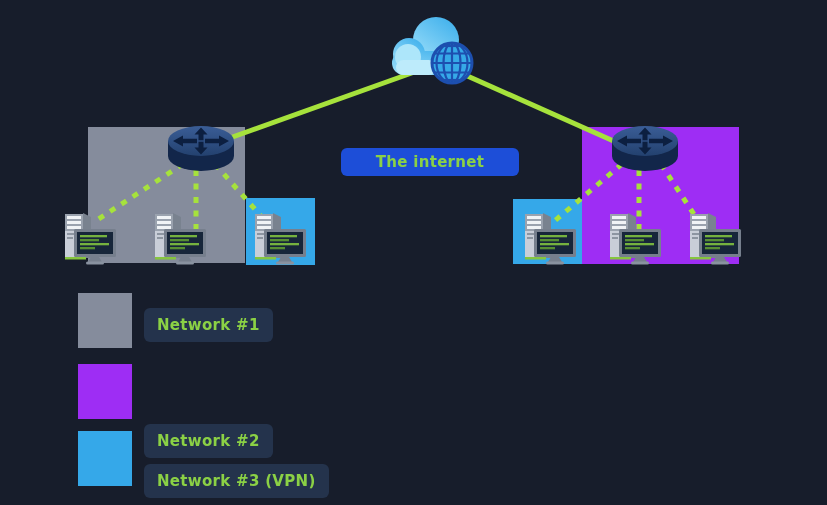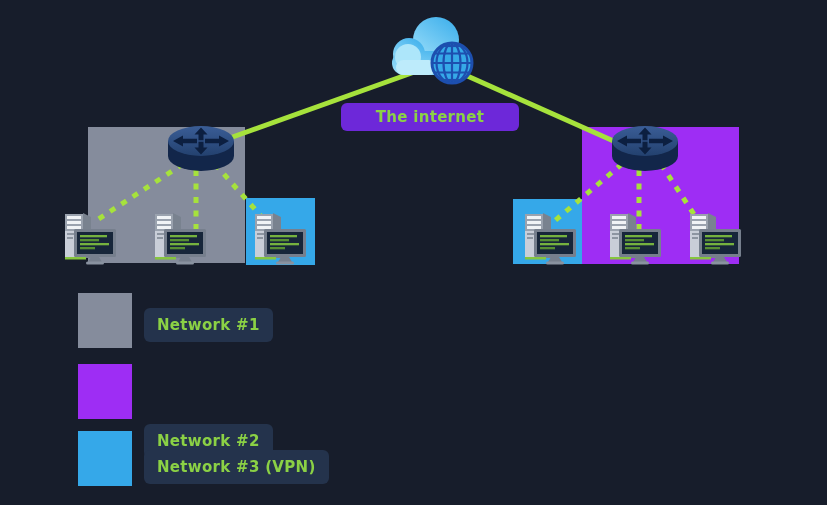--- a/index.html
+++ b/index.html
@@ -16,21 +16,21 @@
     border-radius:6px;
     font-weight:bold;font-size:15px;letter-spacing:.3px;
     display:inline-flex;align-items:center;
     white-space:nowrap;
   }
   .pill.center{justify-content:center}
   #internet-label{left:341px;top:103px;width:178px;height:28px}
   .legend-pill{left:144px;height:26px;padding:4px 13px}
   #legend-pill-0{top:308px}
   #legend-pill-1{top:378px}
-  #legend-pill-2{top:450px}
+  #legend-pill-2{top:464px}
   .swatch{position:absolute;left:78px;width:54px;height:55px}
   #swatch-0{top:293px}
   #swatch-1{top:364px}
   #swatch-2{top:431px}
   #region-net1{left:88px;top:127px;width:157px;height:136px}
   #region-net3-left{left:246px;top:198px;width:69px;height:67px}
   #region-net2{left:582px;top:127px;width:157px;height:137px}
   #region-net3-right{left:513px;top:199px;width:69px;height:65px}
   #cloud{left:384px;top:12px}
   .router{position:absolute;width:70px;height:52px}
@@ -161,21 +161,21 @@
   <svg class="computer" id="pc-r1" viewBox="0 0 58 54">
       <use href="#sym-computer"></use>
     </svg>
   <svg class="computer" id="pc-r2" viewBox="0 0 58 54">
       <use href="#sym-computer"></use>
     </svg>
   <svg class="computer" id="pc-r3" viewBox="0 0 58 54">
       <use href="#sym-computer"></use>
     </svg>
 
-  <div class="pill center" id="internet-label" style="background: #6d28d9; color: rgb(139, 209, 69);">The internet</div>
+  <div class="pill center" id="internet-label" style="background: #1d4ed8; color: rgb(139, 209, 69); margin-top: 45px;">The internet</div>
 
   <div>
     <div class="swatch" id="swatch-0" style="background: rgb(133, 140, 156);"></div>
     <div class="pill legend-pill" id="legend-pill-0" style="background: rgb(36, 51, 76); color: rgb(139, 209, 69);">Network #1</div>
 
     <div class="swatch" id="swatch-1" style="background: rgb(158, 45, 244);"></div>
     <div class="pill legend-pill" id="legend-pill-1" style="background: rgb(36, 51, 76); color: rgb(139, 209, 69); margin-top: 46px;">Network #2</div>
 
     <div class="swatch" id="swatch-2" style="background: rgb(53, 168, 233);"></div>
     <div class="pill legend-pill" id="legend-pill-2" style="background: rgb(36, 51, 76); color: rgb(139, 209, 69);">Network #3 (VPN)</div>

